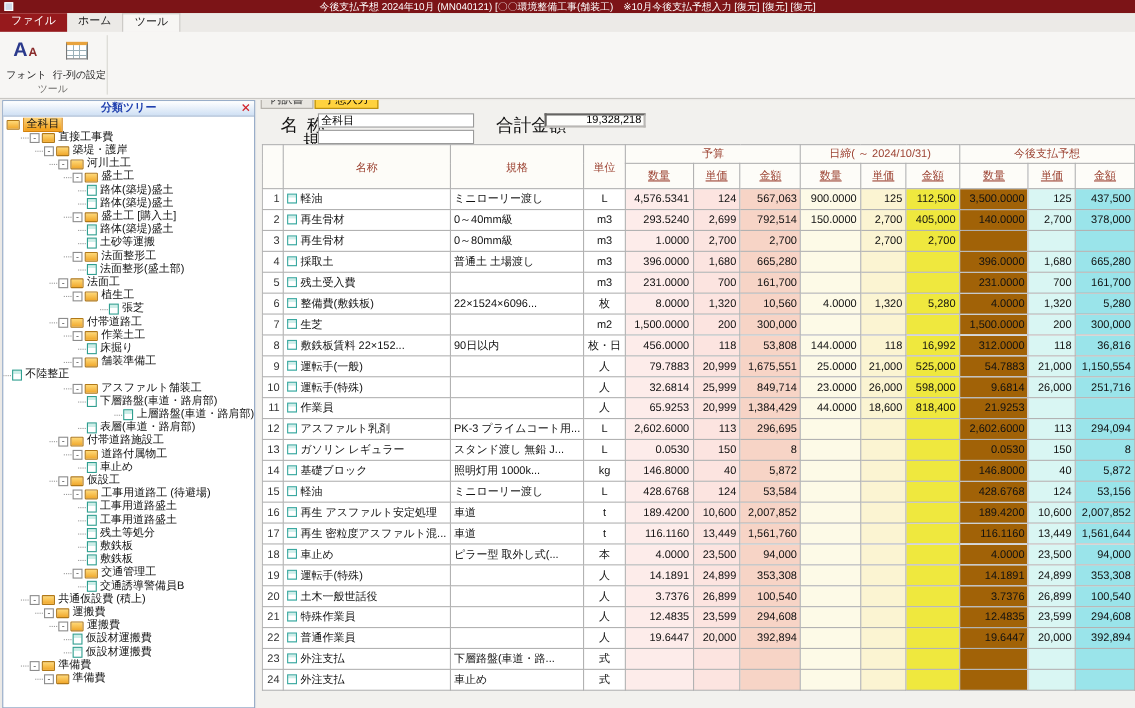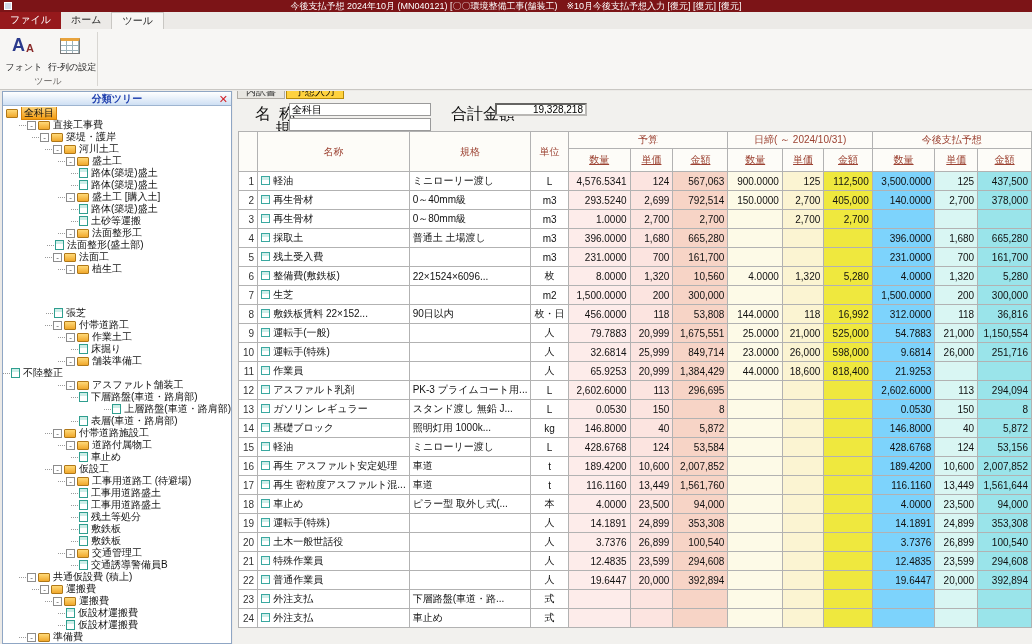--- a/index.html
+++ b/index.html
@@ -71,21 +71,21 @@
   .c-num  { text-align:right; color:#333; background:#fff; }
   .c-name { text-align:left; background:#fff; }
   .c-spec { text-align:left; background:#fff; }
   .c-unit { text-align:center; background:#fff; }
   .c-bq { text-align:right; background:#fdecea; }
   .c-bp { text-align:right; background:#fce4e0; }
   .c-ba { text-align:right; background:#f7d4c6; }
   .c-dq { text-align:right; background:#fdfae7; }
   .c-dp { text-align:right; background:#fbf4d2; }
   .c-da { text-align:right; background:#efe83e; }
-  .c-fq { text-align:right; background:#7dd3fc; }
+  .c-fq { text-align:right; background:#a16207; }
   .c-fp { text-align:right; background:#d9f6f3; }
   .c-fa { text-align:right; background:#9ae4ea; }
   .row-icon { display:inline-block; width:9px; height:9px; margin-right:3px; vertical-align:-1px; border:1px solid #3aa8a0; background:linear-gradient(to bottom,#cfeeea 0 3px,#fff 3px); }
 </style>
 </head>
 <body>
 
 <div id="app">
 
   <div class="titlebar">
@@ -173,38 +173,38 @@
           <span class="conn"></span>
           <span class="ico leaf"></span>
           <span class="tlabel">土砂等運搬</span>
         </div>
         <div class="tree-item" style="padding-left: 55px;">
           <span class="conn"></span>
           <span class="expander">-</span>
           <span class="ico folder"></span>
           <span class="tlabel">法面整形工</span>
         </div>
-        <div class="tree-item" style="padding-left: 44px;">
+        <div class="tree-item" style="padding-left: 68px;">
           <span class="conn"></span>
           <span class="ico leaf"></span>
           <span class="tlabel">法面整形(盛土部)</span>
         </div>
         <div class="tree-item" style="padding-left: 42px;">
           <span class="conn"></span>
           <span class="expander">-</span>
           <span class="ico folder"></span>
           <span class="tlabel">法面工</span>
         </div>
         <div class="tree-item" style="padding-left: 55px;">
           <span class="conn"></span>
           <span class="expander">-</span>
           <span class="ico folder"></span>
           <span class="tlabel">植生工</span>
         </div>
-        <div class="tree-item" style="padding-left: 43px; margin-top: 32px;">
+        <div class="tree-item" style="padding-left: 88px;">
           <span class="conn"></span>
           <span class="ico leaf"></span>
           <span class="tlabel">張芝</span>
         </div>
         <div class="tree-item" style="padding-left: 42px;">
           <span class="conn"></span>
           <span class="expander">-</span>
           <span class="ico folder"></span>
           <span class="tlabel">付帯道路工</span>
         </div>

